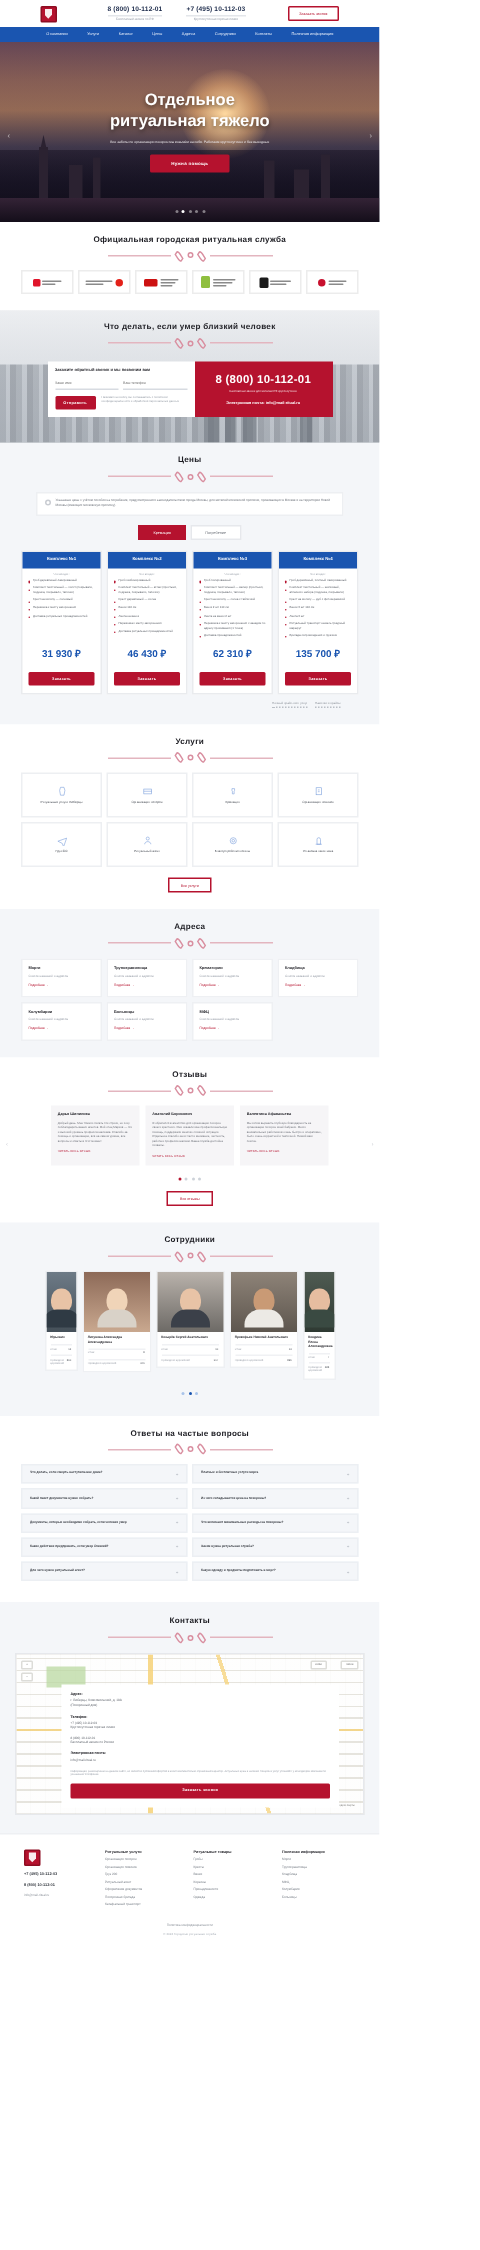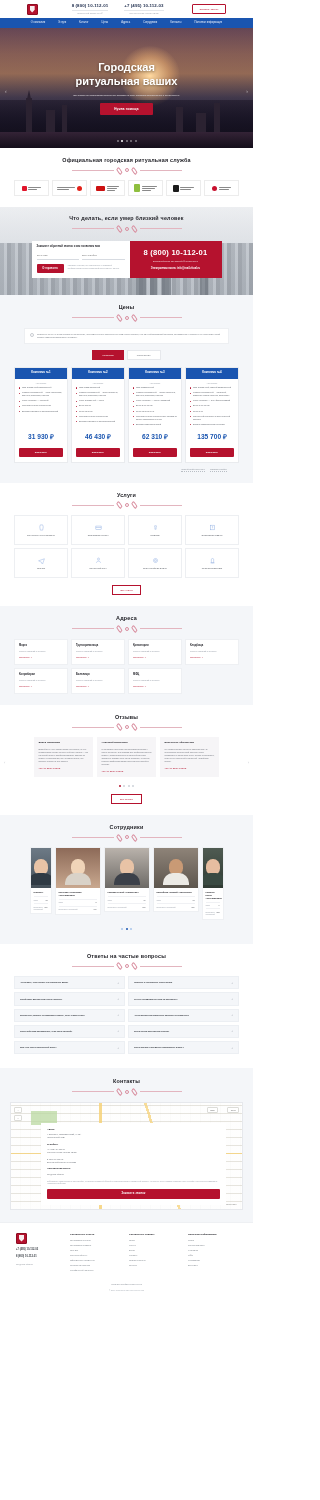--- a/index.html
+++ b/index.html
@@ -265,22 +265,22 @@
     <div class="sky-sun"></div>
     <div class="skyline"></div>
     <div class="tower t1"></div>
     <div class="tower t2"></div>
     <div class="tower t3"></div>
     <div class="tower t4"></div>
     <div class="tower t5"></div>
     <div class="tower t6"></div>
     <div class="water"></div>
     <h1>
-      <span>Городская</span><br>
-      <span>ритуальная ваших</span>
+      <span>Отдельное</span><br>
+      <span>ритуальная тяжело</span>
     </h1>
     <div class="hero-sub">Все заботы по организации похорон мы возьмём на себя. Работаем круглосуточно и без выходных</div>
     <button class="btn-red">Нужна помощь</button>
     <div class="arr l">‹</div>
     <div class="arr r">›</div>
     <div class="dots">
       <i></i>
       <i class="on"></i>
       <i></i>
       <i></i>

